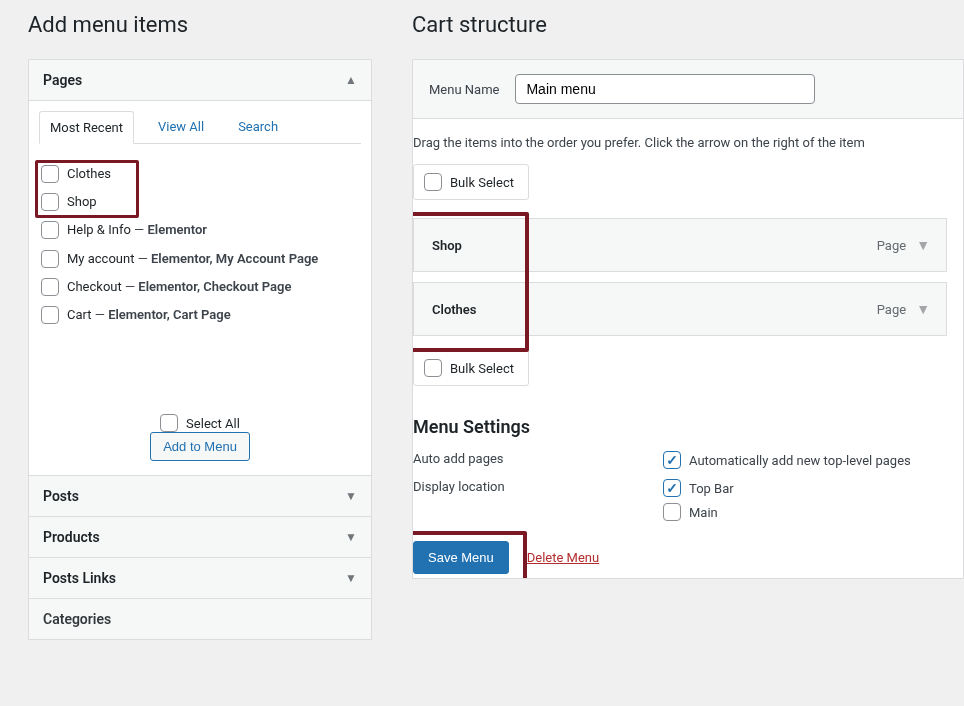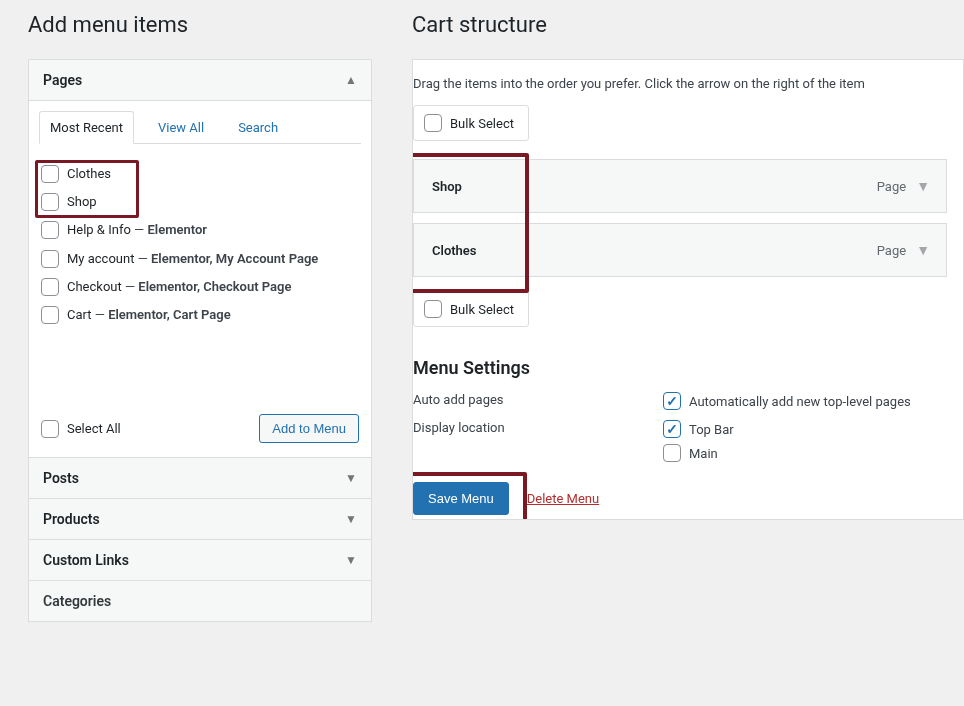--- a/index.html
+++ b/index.html
@@ -60,21 +60,20 @@
     border-top: 1px solid #dcdcde;
     padding: 10px 10px 14px 10px;
   }
   
   .mini-tabs {
     border-bottom: 1px solid #dcdcde;
     display: flex;
     gap: 14px;
     font-size: 13px;
     margin-bottom: 0;
-    align-items: flex-end;
   }
   .mini-tab {
     padding: 8px 10px 8px 10px;
     cursor: pointer;
   }
   .mini-tab.active {
     border: 1px solid #dcdcde;
     border-bottom: 1px solid #fff;
     background: #fff;
     margin-bottom: -1px;
@@ -134,20 +133,21 @@
     border-radius: 2px;
     pointer-events: none;
   }
   
   .selall-row {
     display: flex;
     justify-content: space-between;
     align-items: center;
     margin-top: 14px;
     padding: 0 2px;
+    flex-direction: column;
   }
   .btn-sec {
     border: 1px solid #2271b1;
     background: #f6f7f7;
     color: #2271b1;
     padding: 6px 12px;
     font-size: 13px;
     border-radius: 3px;
     cursor: pointer;
   }
@@ -383,35 +383,39 @@
         <span>Posts</span>
         <span class="acc-arrow">▼</span>
       </div>
 
       <div class="acc-header">
         <span>Products</span>
         <span class="acc-arrow">▼</span>
       </div>
 
       <div class="acc-header">
-        <span>Custom Links</span>
+        <span>Posts Links</span>
         <span class="acc-arrow">▼</span>
       </div>
 
       <div class="acc-header" style="opacity:.9;">
         <span>Categories</span>
       </div>
     </div>
   </div>
 
   <div class="col-right">
     <h2 class="sec-title">Cart structure</h2>
 
     <div class="menu-frame">
 
+      <div class="menu-name-row">
+        <label>Menu Name</label>
+        <input type="text" value="Main menu" style="">
+      </div>
 
       <div class="menu-body" style="padding-left:0;">
 
         <p class="instr">Drag the items into the order you prefer. Click the arrow on the right of the item</p>
 
         <div class="bulk-wrap">
           <span class="ck"></span>
           <span>Bulk Select</span>
         </div>
 

